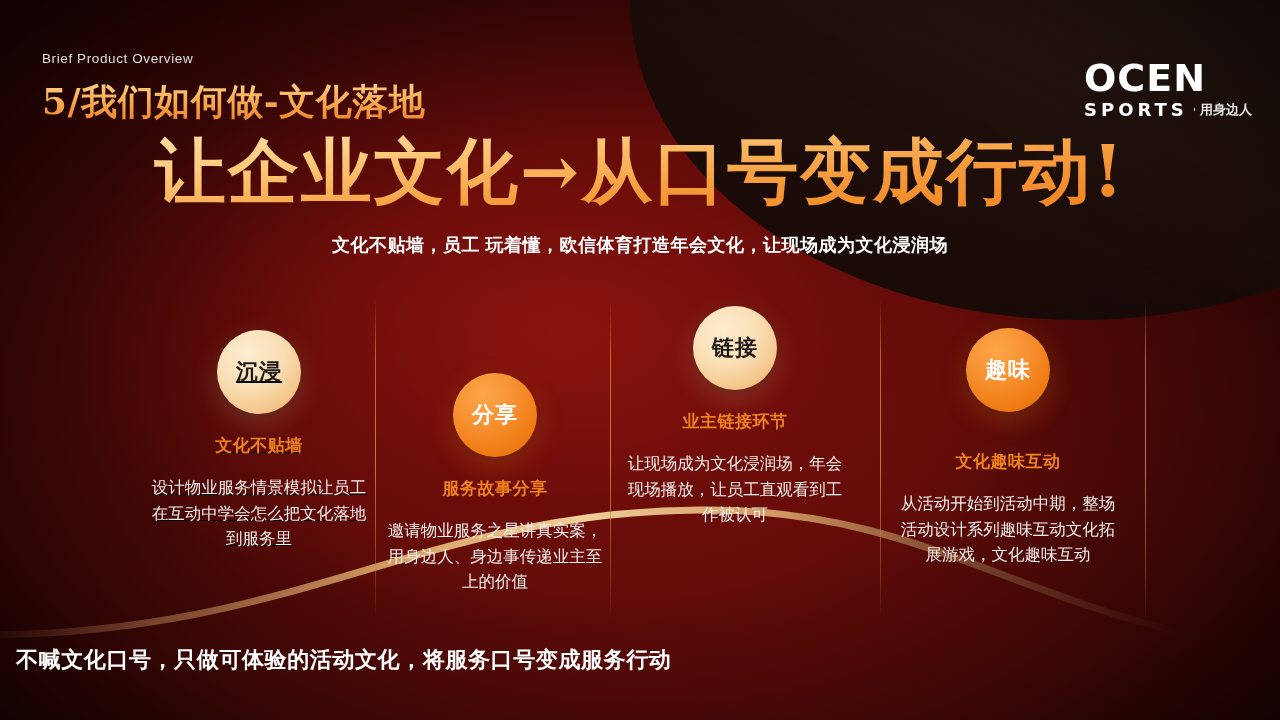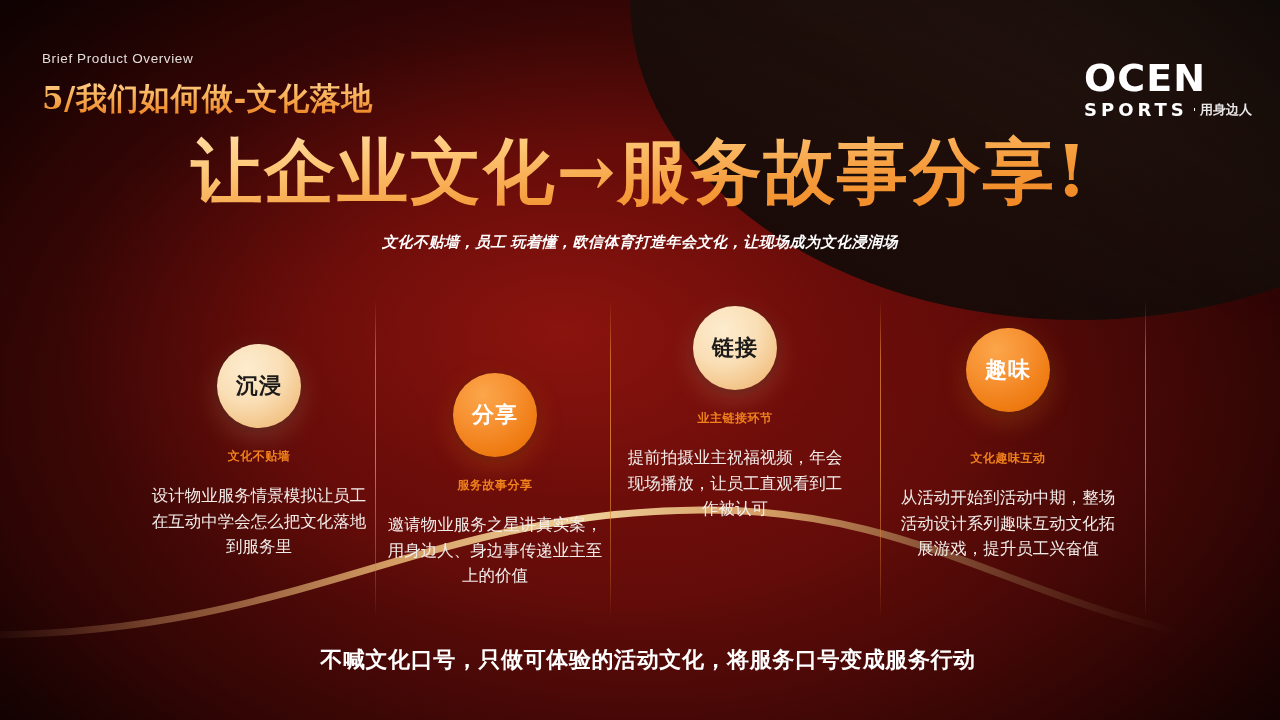--- a/index.html
+++ b/index.html
@@ -44,21 +44,21 @@
   }
 
   
   .eyebrow {
     position:absolute; left:42px; top:51px;
     font-size:13.5px; letter-spacing:0.6px;
     color:#e3dcd8; font-weight:400;
   }
   .section-title {
     position:absolute; left:42px; top:78px;
-    font-size:31px; font-weight:700; letter-spacing:0.5px;
+    font-size:36px; font-weight:700; letter-spacing:0.5px;
     font-family:"DejaVu Serif", serif;
     background:linear-gradient(180deg,#ffd79a 0%, #f9b45c 38%, #ea7b1b 100%);
     -webkit-background-clip:text; background-clip:text;
     color:transparent; -webkit-text-fill-color:transparent;
     white-space:nowrap;
   }
 
   
   .logo {
     position:absolute; right:28px; top:58px;
@@ -92,23 +92,22 @@
     font-size:71px; font-weight:700; letter-spacing:2px;
     background:linear-gradient(175deg,#ffe3b4 0%, #fdc878 30%, #f59a3a 62%, #ef7e17 100%);
     -webkit-background-clip:text; background-clip:text;
     color:transparent; -webkit-text-fill-color:transparent;
     line-height:1.05;
     text-shadow:none;
   }
   .hero-sub {
     position:absolute; left:0; right:0; top:233px;
     text-align:center;
-    font-size:15px; font-weight:700; color:#ffffff;
+    font-size:18px; font-weight:700; color:#ffffff;
     letter-spacing:0.5px;
-    font-style:italic;
   }
 
   
   .curve { position:absolute; left:0; top:450px; width:1280px; height:230px; }
 
   
   .divider {
     position:absolute; top:300px; width:1px; height:318px;
     background:linear-gradient(180deg, rgba(210,120,40,0) 0%, rgba(222,130,48,0.75) 18%, rgba(226,136,52,0.85) 50%, rgba(210,118,38,0.35) 88%, rgba(200,110,30,0) 100%);
   }
@@ -127,36 +126,36 @@
     color:#1d1b19;
     box-shadow:0 8px 26px rgba(248,205,150,0.22), 0 2px 10px rgba(0,0,0,0.35);
   }
   .circle.orange {
     background:radial-gradient(circle at 36% 26%, #fba64a 0%, #f79233 36%, #ef7b12 72%, #e06d08 100%);
     color:#ffffff;
     box-shadow:0 8px 26px rgba(240,130,30,0.28), 0 2px 10px rgba(0,0,0,0.35);
   }
   .card-title {
     margin-top:20px;
-    font-size:12px; font-weight:700; color:#f0821c;
+    font-size:17px; font-weight:700; color:#f0821c;
     letter-spacing:0.5px;
     font-family:"DejaVu Serif", serif;
   }
   .card-body {
     margin-top:18px;
     font-size:16.5px; line-height:1.55;
     color:#f2ece9;
     font-family:"DejaVu Serif", serif;
     padding:0 6px;
   }
 
   
   .bottom-line {
     position:absolute; left:16px; right:0; top:645px;
-    text-align:center;
+    text-align:left;
     font-size:22px; font-weight:700; color:#ffffff;
     letter-spacing:0.6px;
   }
 </style>
 </head>
 <body>
 
 <div class="slide">
 
   <div class="corner-swoosh"></div>
@@ -168,21 +167,21 @@
 
   <div class="logo">
     <div class="logo-word">OCEN</div>
     <div class="logo-sub">
       <span class="logo-sports">SPORTS</span>
       <span class="logo-bar"></span>
       <span class="logo-cn">用身边人</span>
     </div>
   </div>
 
-  <div class="hero-title">让企业文化→服务故事分享!</div>
+  <div class="hero-title">让企业文化→从口号变成行动!</div>
   <div class="hero-sub">文化不贴墙，员工 玩着懂，欧信体育打造年会文化，让现场成为文化浸润场</div>
 
   <svg class="curve" viewBox="0 0 1280 230" preserveAspectRatio="none">
     <defs>
       <linearGradient id="curveGrad" x1="0" y1="0" x2="1" y2="0">
         <stop offset="0%" stop-color="#8a5a3c" stop-opacity="0"></stop>
         <stop offset="14%" stop-color="#a9734c" stop-opacity="0.55"></stop>
         <stop offset="34%" stop-color="#d9a367" stop-opacity="0.95"></stop>
         <stop offset="50%" stop-color="#f0cf99" stop-opacity="1"></stop>
         <stop offset="66%" stop-color="#d9a367" stop-opacity="0.95"></stop>
@@ -191,47 +190,47 @@
       </linearGradient>
     </defs>
     <path d="M -20 185 C 300 185, 420 62, 700 60 C 900 58, 1000 140, 1180 182" fill="none" stroke="url(#curveGrad)" stroke-width="7" stroke-linecap="round"></path>
   </svg>
 
   <div class="divider" style="left:375px;"></div>
   <div class="divider" style="left:610px;"></div>
   <div class="divider" style="left:880px;"></div>
   <div class="divider" style="left:1145px;"></div>
 
-  <div class="card" style="left:141px; top:344px;">
+  <div class="card" style="left:141px; top:330px;text-decoration:underline;">
     <div class="circle cream">
       <span>沉浸</span>
     </div>
     <div class="card-title">文化不贴墙</div>
     <div class="card-body">设计物业服务情景模拟让员工在互动中学会怎么把文化落地到服务里</div>
   </div>
 
   <div class="card" style="left:377px; top:344px;">
     <div class="circle orange" style="margin-top:29px;text-align:right;">
       <span>分享</span>
     </div>
     <div class="card-title">服务故事分享</div>
     <div class="card-body">邀请物业服务之星讲真实案，用身边人、身边事传递业主至上的价值</div>
   </div>
 
   <div class="card" style="left:617px; top:306px;">
     <div class="circle cream">
       <span>链接</span>
     </div>
     <div class="card-title">业主链接环节</div>
-    <div class="card-body">提前拍摄业主祝福视频，年会现场播放，让员工直观看到工作被认可</div>
+    <div class="card-body">让现场成为文化浸润场，年会现场播放，让员工直观看到工作被认可</div>
   </div>
 
   <div class="card" style="left:890px; top:306px;">
     <div class="circle orange" style="margin-top:22px;">
       <span>趣味</span>
     </div>
     <div class="card-title" style="margin-top:38px;">文化趣味互动</div>
-    <div class="card-body">从活动开始到活动中期，整场活动设计系列趣味互动文化拓展游戏，提升员工兴奋值</div>
+    <div class="card-body">从活动开始到活动中期，整场活动设计系列趣味互动文化拓展游戏，文化趣味互动</div>
   </div>
 
   <div class="bottom-line">不喊文化口号，只做可体验的活动文化，将服务口号变成服务行动</div>
 
 </div>
 
 </body></html>

